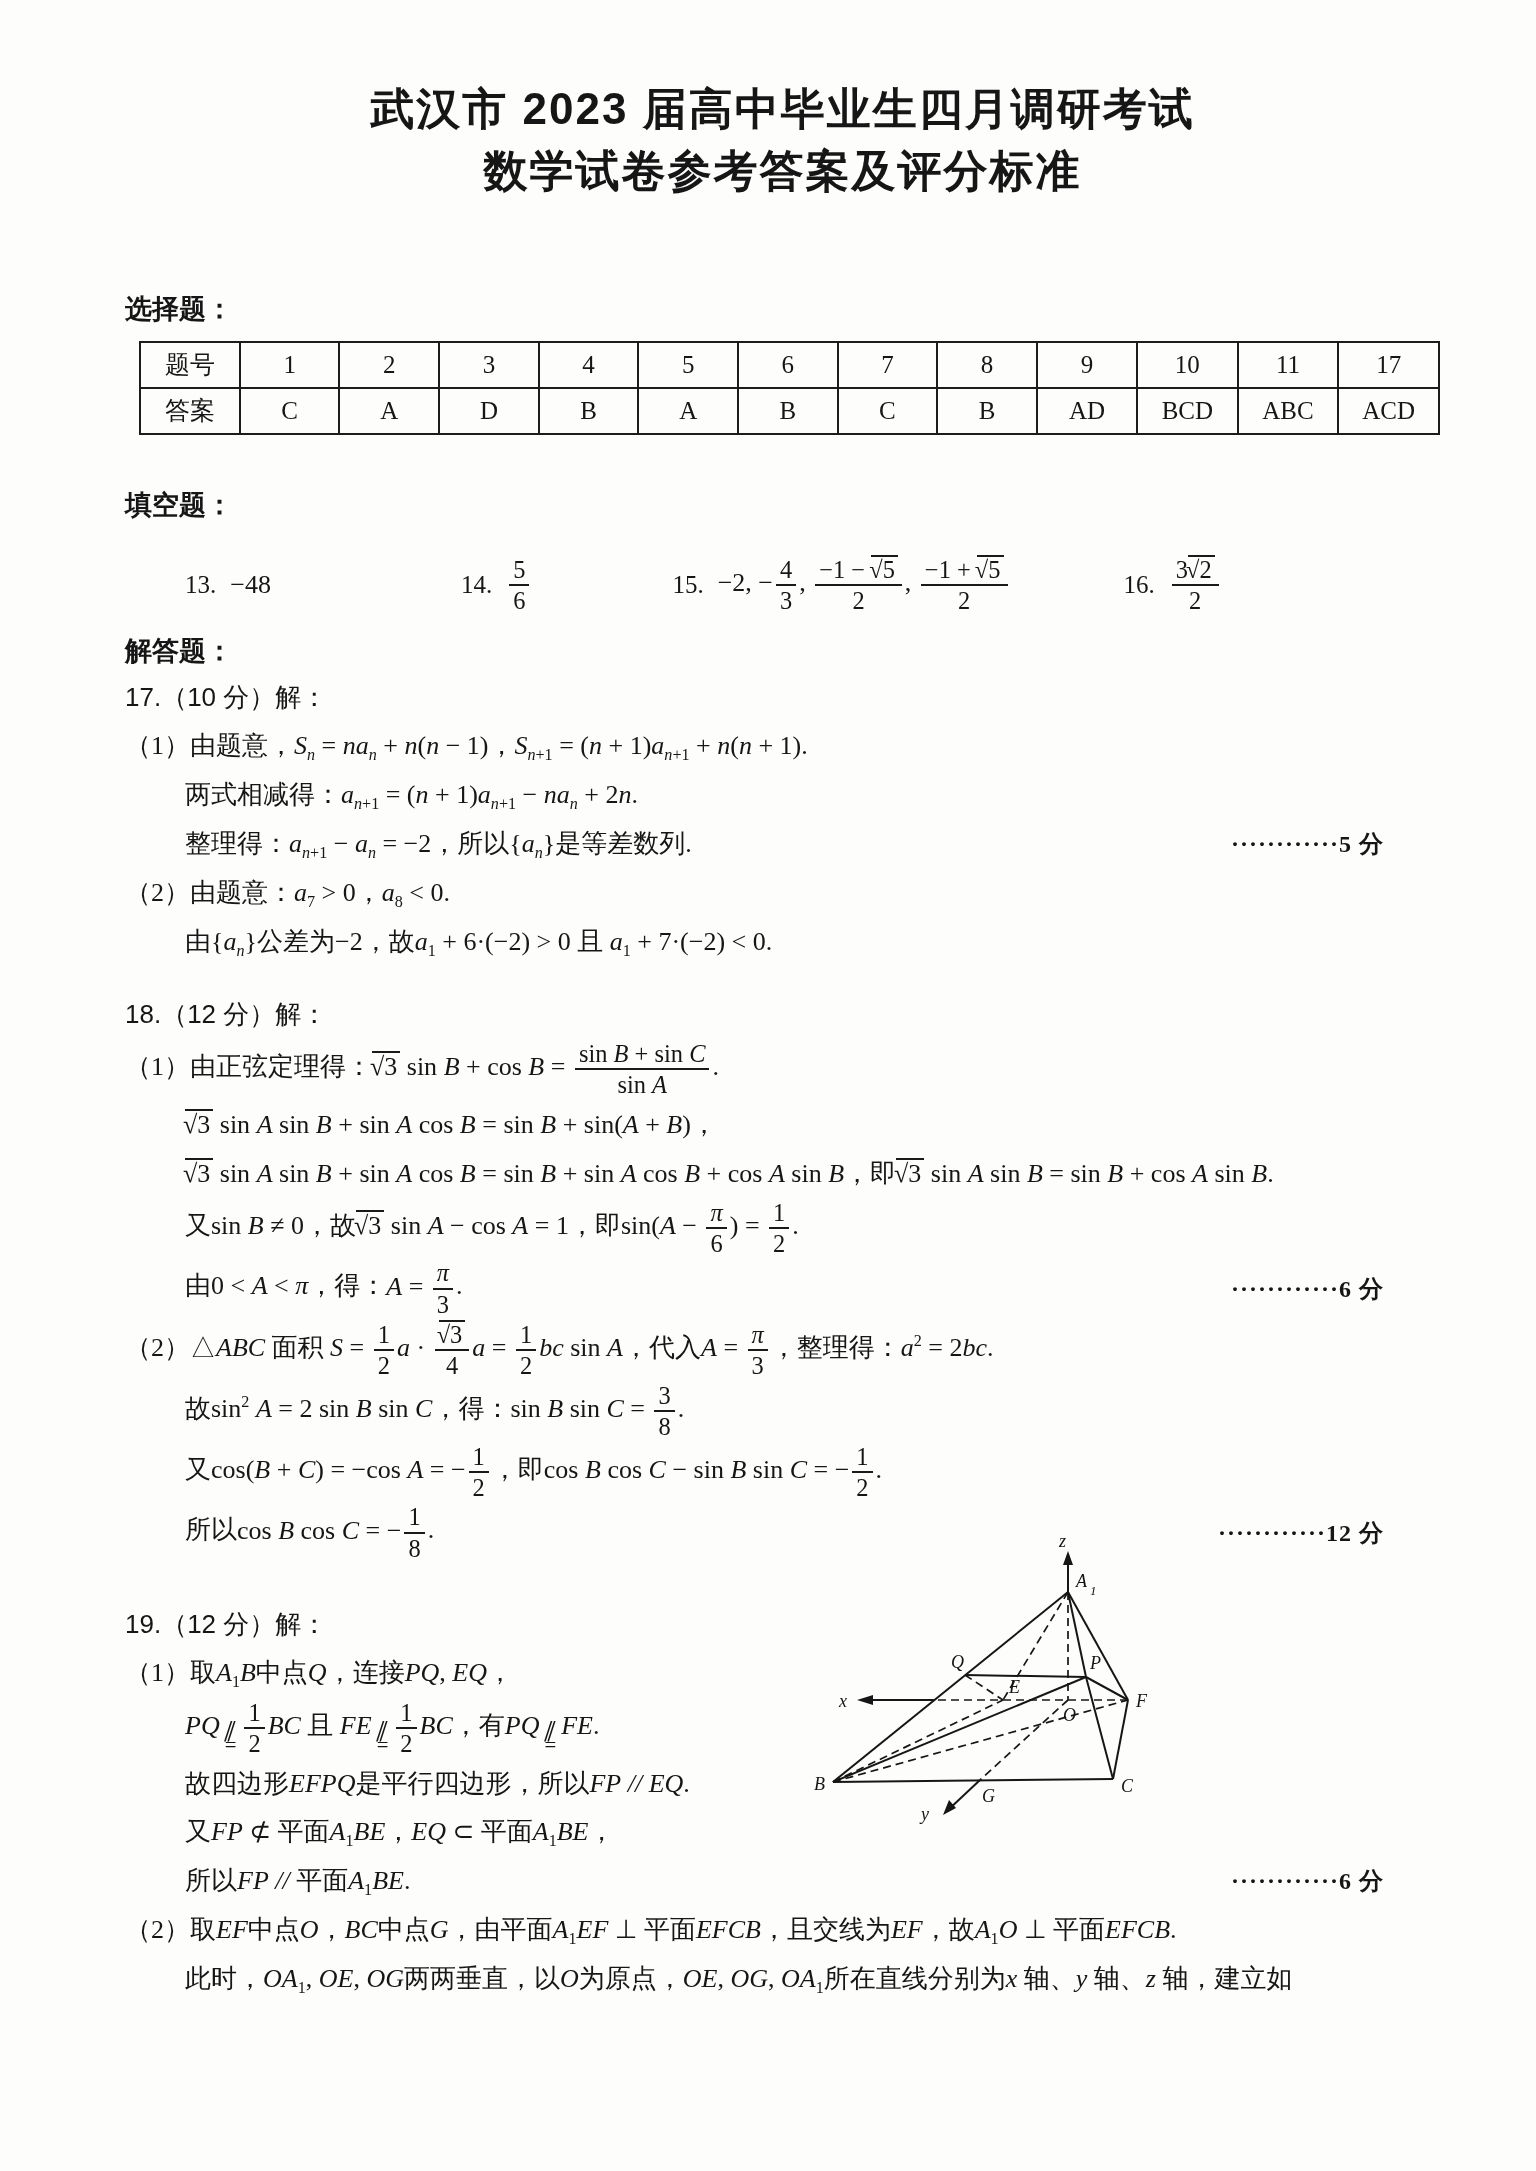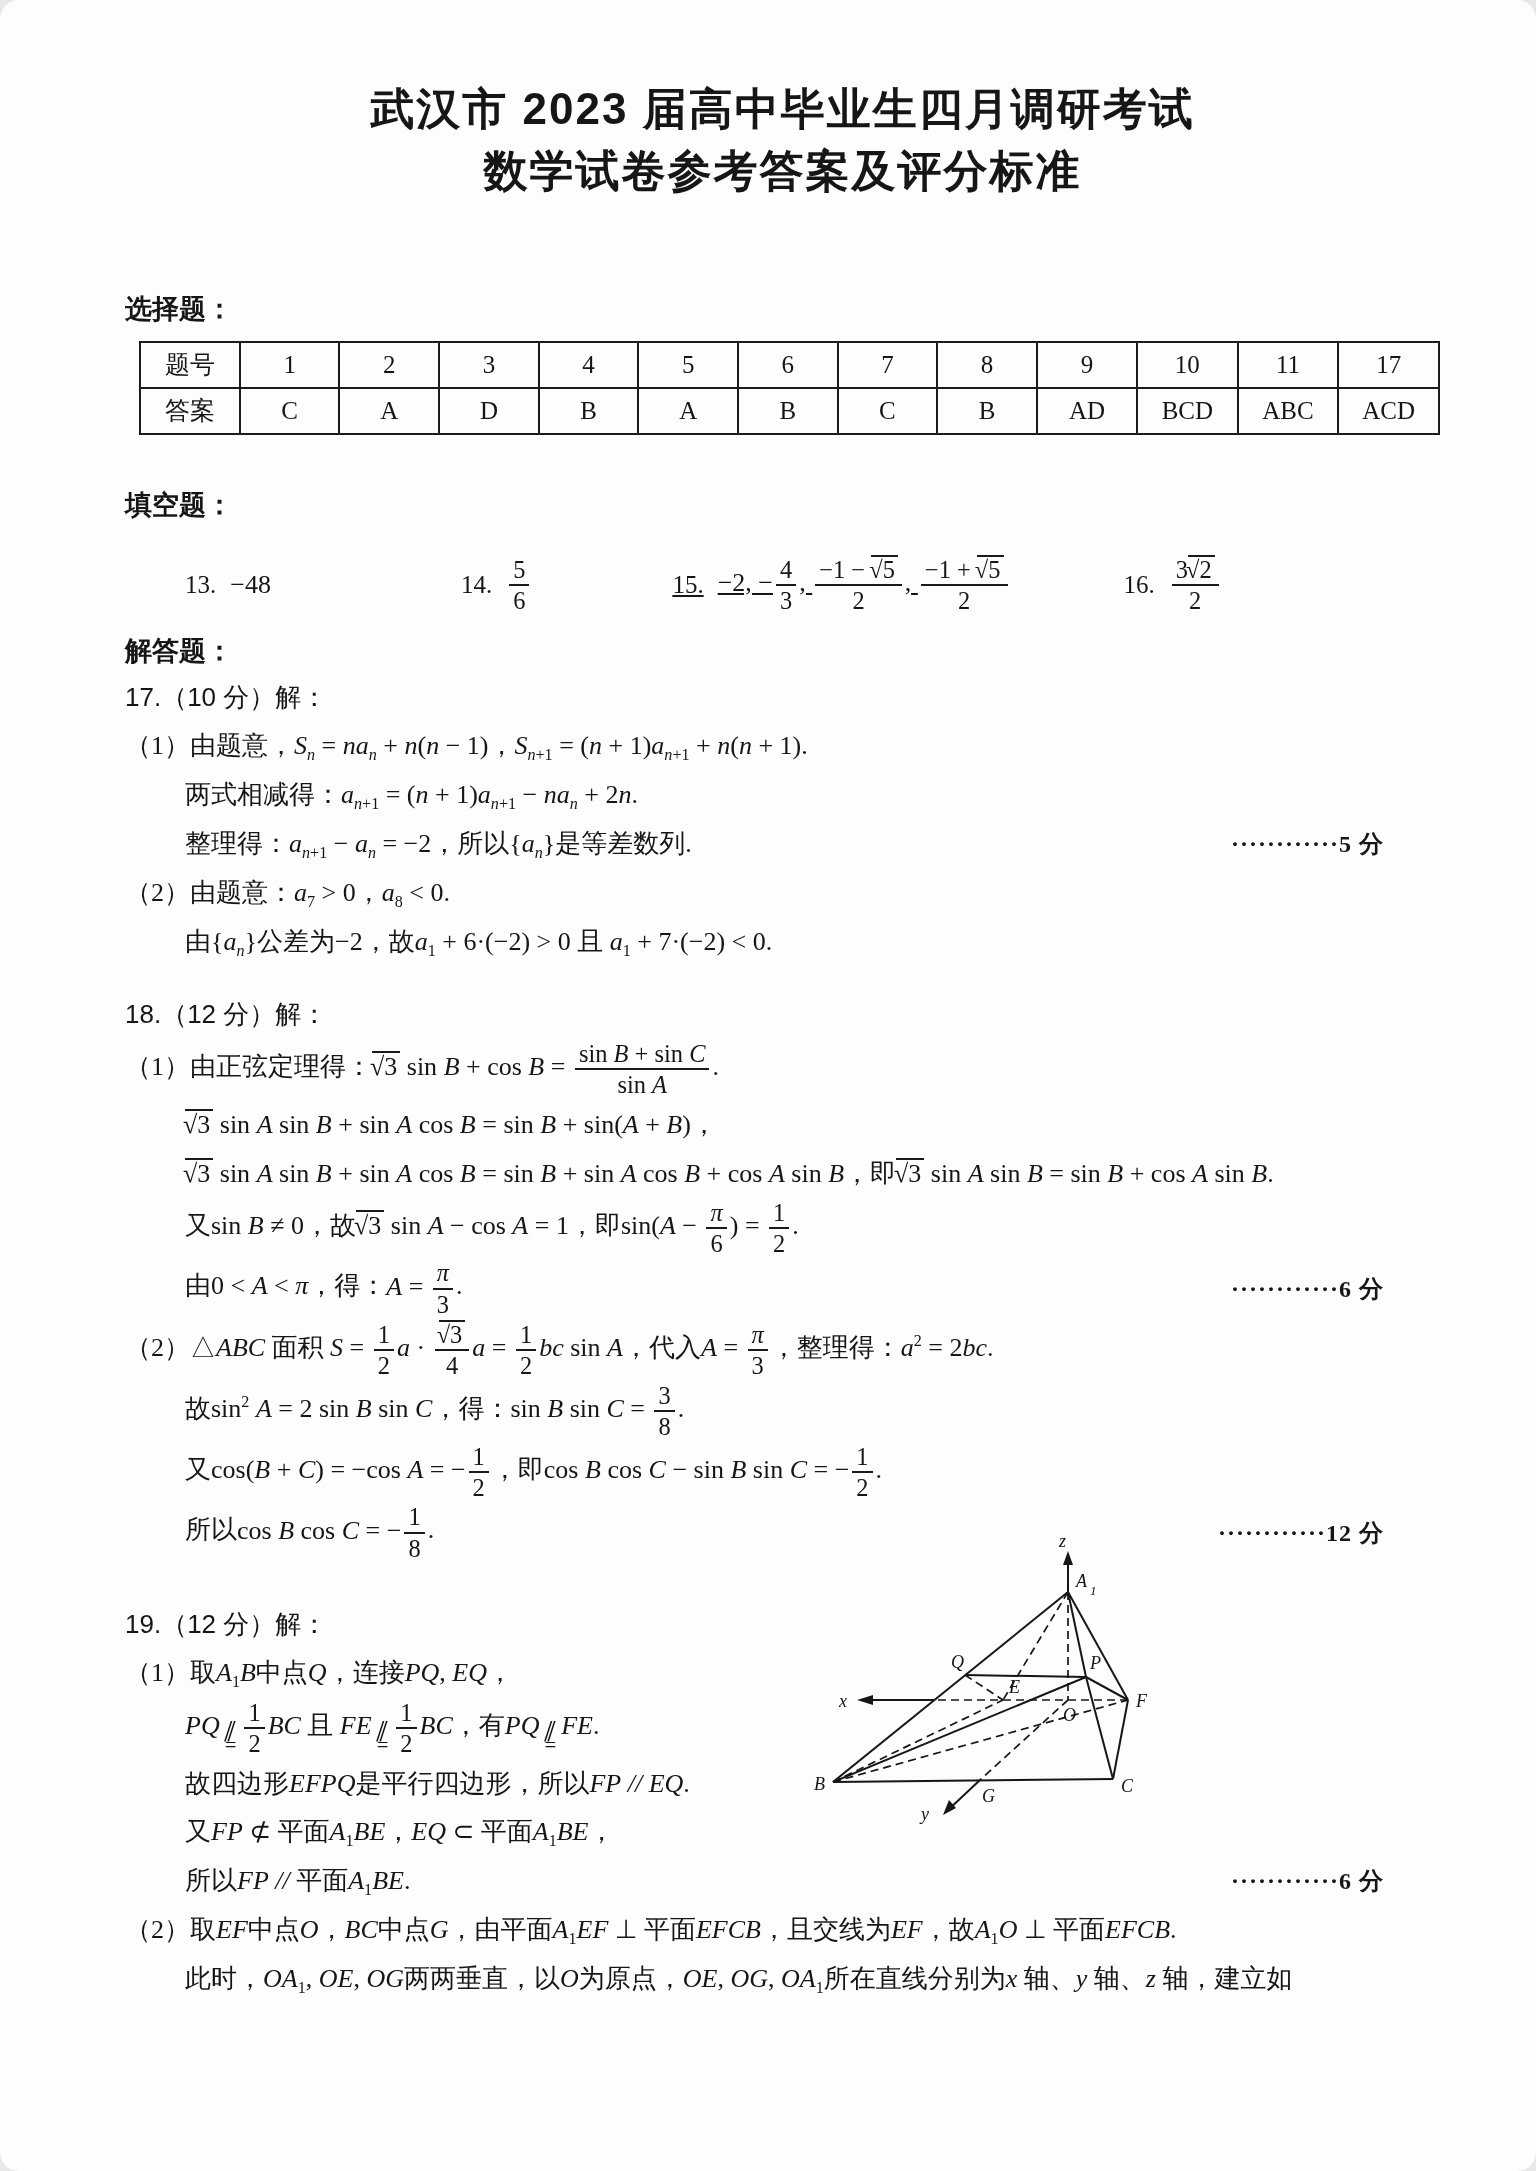--- a/index.html
+++ b/index.html
@@ -1,34 +1,33 @@
 <!DOCTYPE html>
 <html><head>
 <meta charset="utf-8">
 <style>
   html,body { margin:0; padding:0; background:#e8e8e6; }
   .page {
     width:1536px; height:2171px; margin:0 auto; background:#fdfdfc; color:#161616;
     font-family:"Liberation Serif", serif; position:relative; overflow:hidden; box-sizing:border-box;
     padding:78px 96px 0 125px;
-    border-radius:19px;
   }
   .title { text-align:center; font-family:"Liberation Sans", sans-serif; font-weight:800;
     font-size:44px; line-height:1.42; letter-spacing:2px; }
   .sec-heading { font-family:"Liberation Sans", sans-serif; font-weight:700; font-size:27px; }
   .choice-heading { margin-top:88px; }
   table.ans { border-collapse:collapse; margin-top:14px; margin-left:14px; }
   table.ans td { border:2.5px solid #1c1c1c; width:100px; height:44px; text-align:center;
     font-size:25px; padding:0; }
   table.ans { border:1px solid #b91c1c; }
   .blank-heading { margin-top:52px; }
   .blank-row { display:flex; align-items:center; margin-top:14px; min-height:96px; font-size:26px; }
   .blank-item { display:inline-flex; align-items:center; white-space:nowrap; }
   .blank-no { margin-right:14px; font-size:25px; }
-  .bi13 { margin-left:60px; } .bi14 { margin-left:190px; } .bi15 { margin-left:140px;text-decoration:underline; } .bi16 { margin-left:113px; }
+  .bi13 { margin-left:60px; } .bi14 { margin-left:190px; } .bi15 { margin-left:140px; } .bi16 { margin-left:113px; }
   .sol-heading { }
   .q-block { margin-top:6px; }
   .q-header { font-family:"Liberation Sans", sans-serif; font-weight:400; font-size:26px;
     min-height:46px; display:flex; align-items:center; }
   .line { display:flex; align-items:center; min-height:47px; margin:2px 0; font-size:26px; }
   .line .body { display:inline-block; }
   .ind { padding-left:60px; }
   .score { margin-left:auto; padding-right:56px; font-size:24px; white-space:nowrap;
     font-weight:600; letter-spacing:1px; }
   .q18 { margin-top:26px; } .q19 { margin-top:40px; position:relative; }

